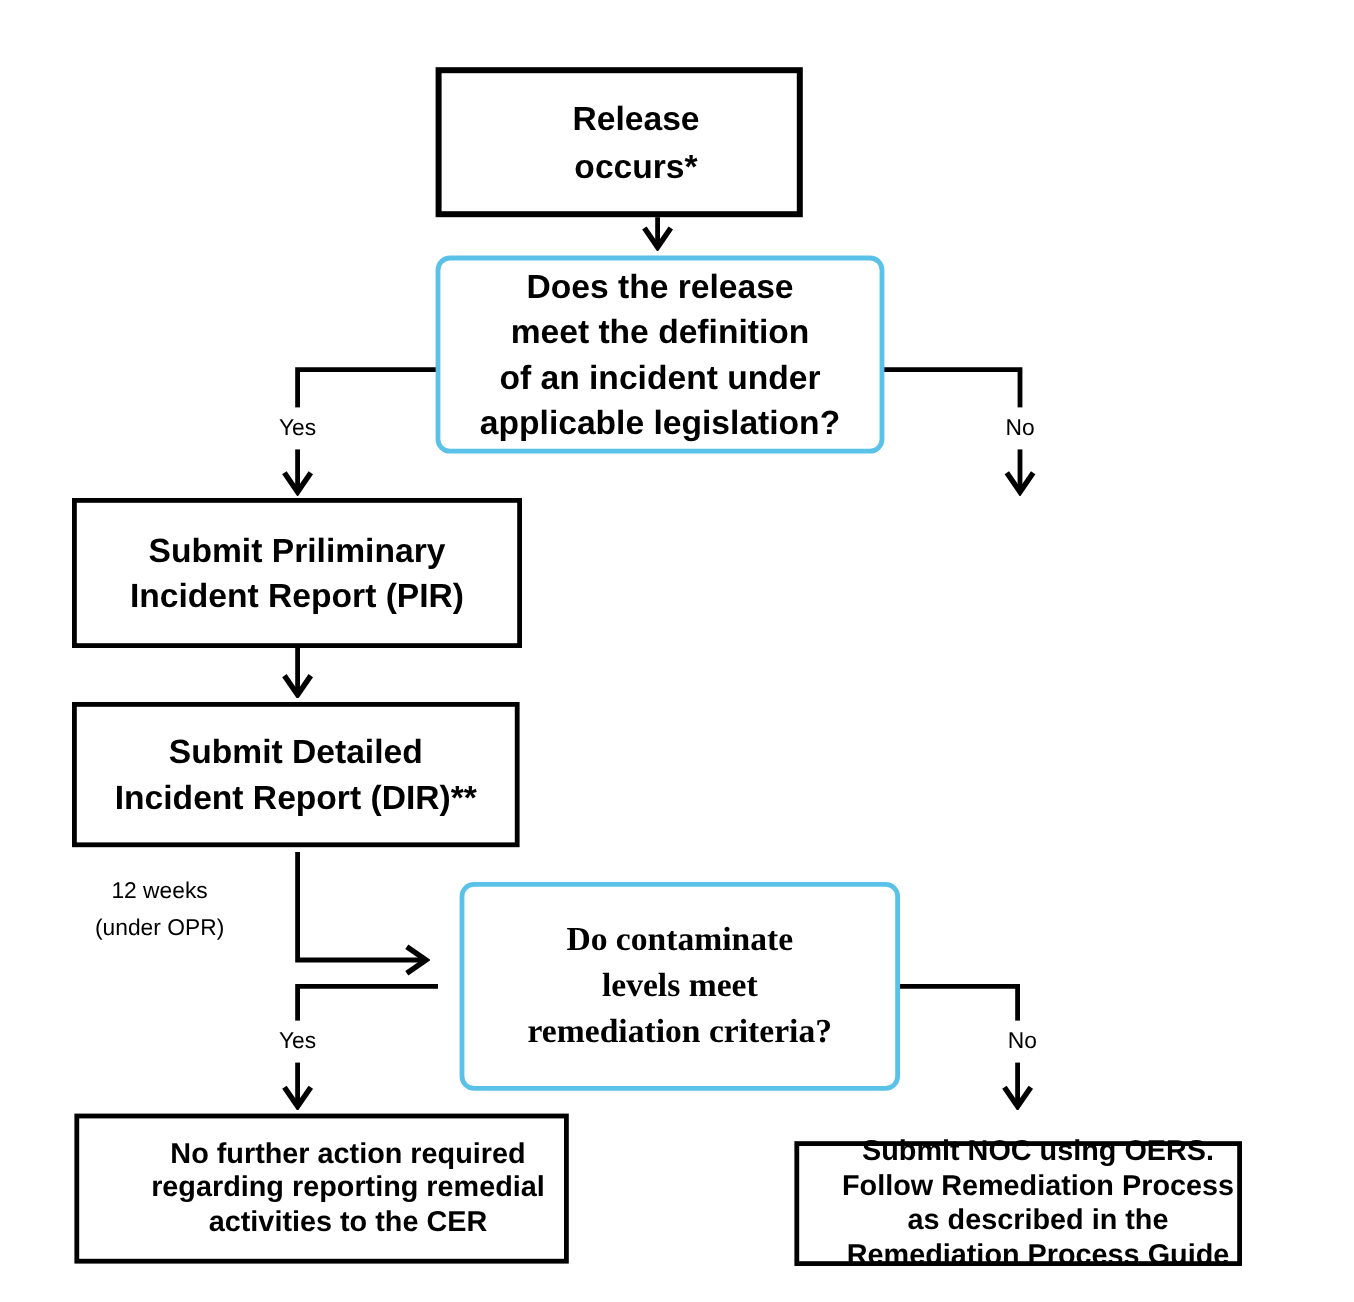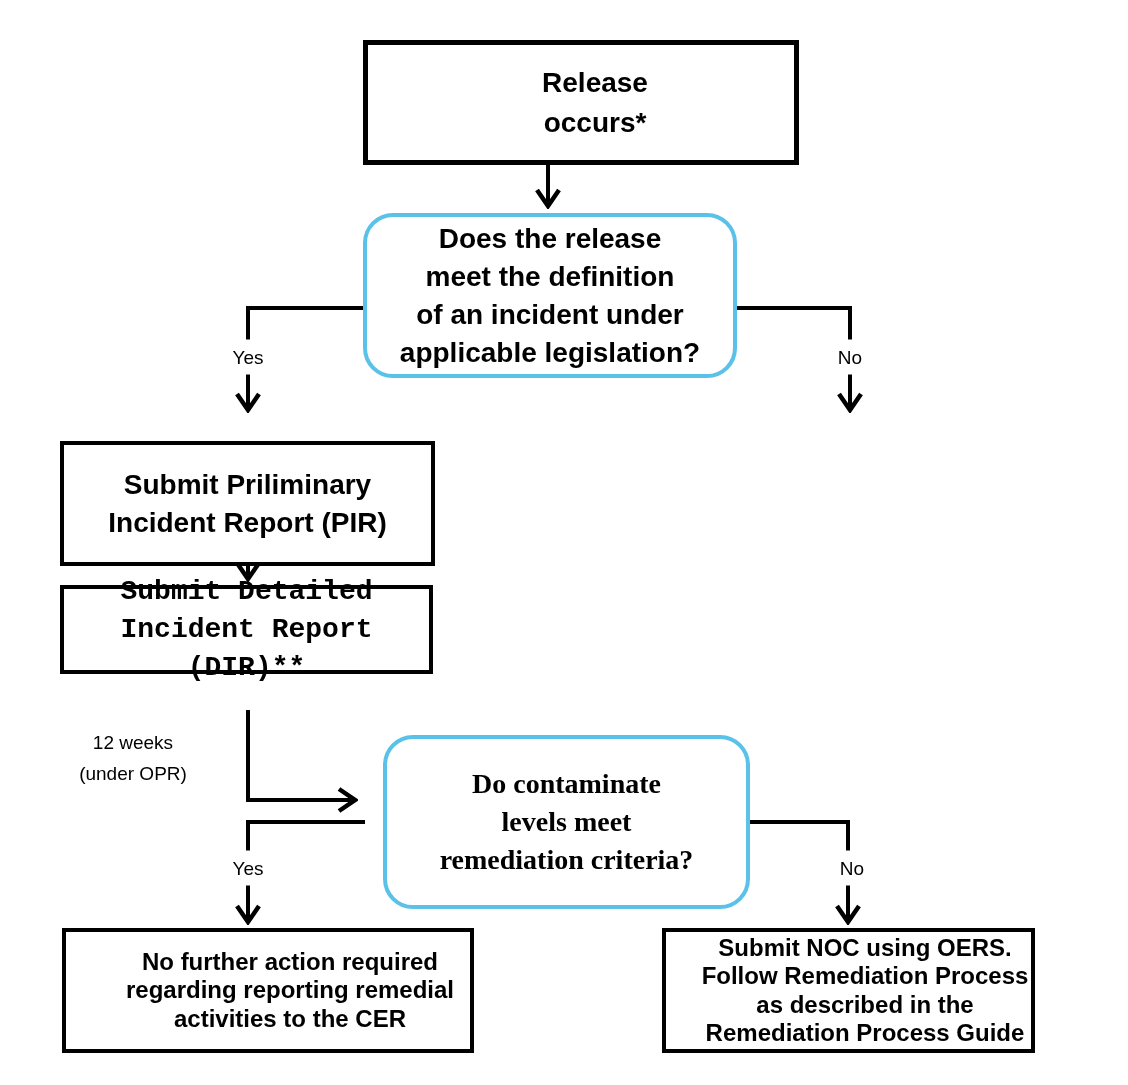--- a/index.html
+++ b/index.html
@@ -24,21 +24,21 @@
     position:absolute;
     background:var(--bg);
     display:flex;align-items:center;justify-content:center;
     text-align:center;
     font-weight:700;
     white-space:pre-line;
     box-sizing:border-box;
   }
   .process{border:4px solid var(--box-border);}
   .process-thick{border:5px solid var(--box-border);}
-  .decision{border:4px solid var(--decision-border);border-radius:30px;}
+  .decision{border:4px solid var(--decision-border);border-radius:12px;}
   .text-lg{font-size:28px;line-height:38px;}
   .text-rel{font-size:28px;line-height:40px;}
   .text-sm{font-size:24px;line-height:28.5px;}
   .edge-label{
     position:absolute;
     transform:translate(-50%,-50%);
     background:var(--bg);
     padding:2px 8px;
     font-size:19px;line-height:31px;
     font-weight:400;
@@ -59,44 +59,44 @@
     </defs>
     <path class="connector" d="M548,165 L548,206" marker-end="url(#arrow)"></path>
     <path class="connector" d="M365,308 L248,308 L248,410" marker-end="url(#arrow)"></path>
     <path class="connector" d="M735,308 L850,308 L850,410" marker-end="url(#arrow)"></path>
     <path class="connector" d="M248,540 L248,579" marker-end="url(#arrow)"></path>
     <path class="connector" d="M248,710 L248,800 L355,800" marker-end="url(#arrow)"></path>
     <path class="connector" d="M365,822 L248,822 L248,922" marker-end="url(#arrow)"></path>
     <path class="connector" d="M730,822 L848,822 L848,922" marker-end="url(#arrow)"></path>
   </svg>
 
-  <div class="node process-thick text-rel" style="left:363px;top:40px;width:436px;height:125px;padding-left:28px;">Release
+  <div class="node process-thick text-rel" style="left:363px;top:56px;width:306px;height:125px;padding-left:28px;">Release
 occurs*</div>
 
   <div class="node decision text-lg" style="left:363px;top:213px;width:374px;height:165px;">Does the release
 meet the definition
 of an incident under
 applicable legislation?</div>
 
-  <div class="node process text-lg" style="left:60px;top:415px;width:375px;height:125px;margin-top:26px;">Submit Priliminary
+  <div class="node process text-lg" style="left:60px;top:415px;width:375px;height:125px;">Submit Priliminary
 Incident Report (PIR)</div>
 
 
-  <div class="node process text-lg" style="left:60px;top:585px;width:373px;height:89px;font-family:Liberation Mono, monospace;">Submit Detailed
+  <div class="node process text-lg" style="left:60px;top:585px;width:373px;height:121px;">Submit Detailed
 Incident Report (DIR)**</div>
 
   <div class="node decision text-lg" style="left:383px;top:735px;width:367px;height:174px;font-family:Liberation Serif, serif;">Do contaminate
 levels meet
 remediation criteria?</div>
 
   <div class="node process text-sm" style="left:62px;top:928px;width:412px;height:125px;padding-left:44px;">No further action required
 regarding reporting remedial
 activities to the CER</div>
 
-  <div class="node process text-sm" style="left:662px;top:928px;width:373px;height:125px;padding-left:33px;">Submit NOC using OERS.
+  <div class="node process text-sm" style="left:662px;top:951px;width:373px;height:104px;padding-left:33px;">Submit NOC using OERS.
 Follow Remediation Process
 as described in the
 Remediation Process Guide</div>
 
   <div class="edge-label" style="left:248px;top:357px;">Yes</div>
 
   <div class="edge-label" style="left:850px;top:357px;">No</div>
 
   <div class="edge-label" style="left:133px;top:758px;">12 weeks
 (under OPR)</div>

